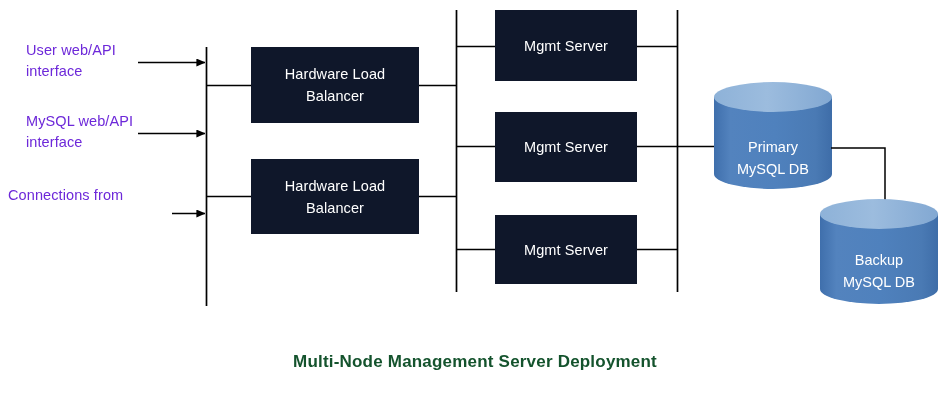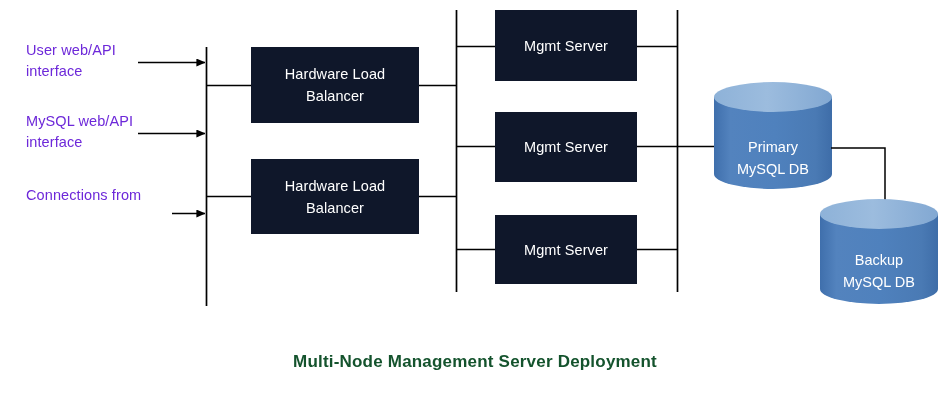--- a/index.html
+++ b/index.html
@@ -141,21 +141,21 @@
   <div class="edge-label" style="left:26px; top:40px;">
     <div>User web/API</div>
     <div>interface</div>
   </div>
 
   <div class="edge-label" style="left:26px; top:111px;">
     <div>MySQL web/API</div>
     <div>interface</div>
   </div>
 
-  <div class="edge-label" style="left:26px; top:185px;text-align:center;">
+  <div class="edge-label" style="left:8px; top:185px;text-align:center;">
     <div>Connections from</div>
   </div>
 
   <div class="node-box" style="left:251px; top:47px; width:168px; height:76px;">
     <span class="node-text">
       <span>Hardware Load</span><br>
       <span>Balancer</span>
     </span>
   </div>
 

